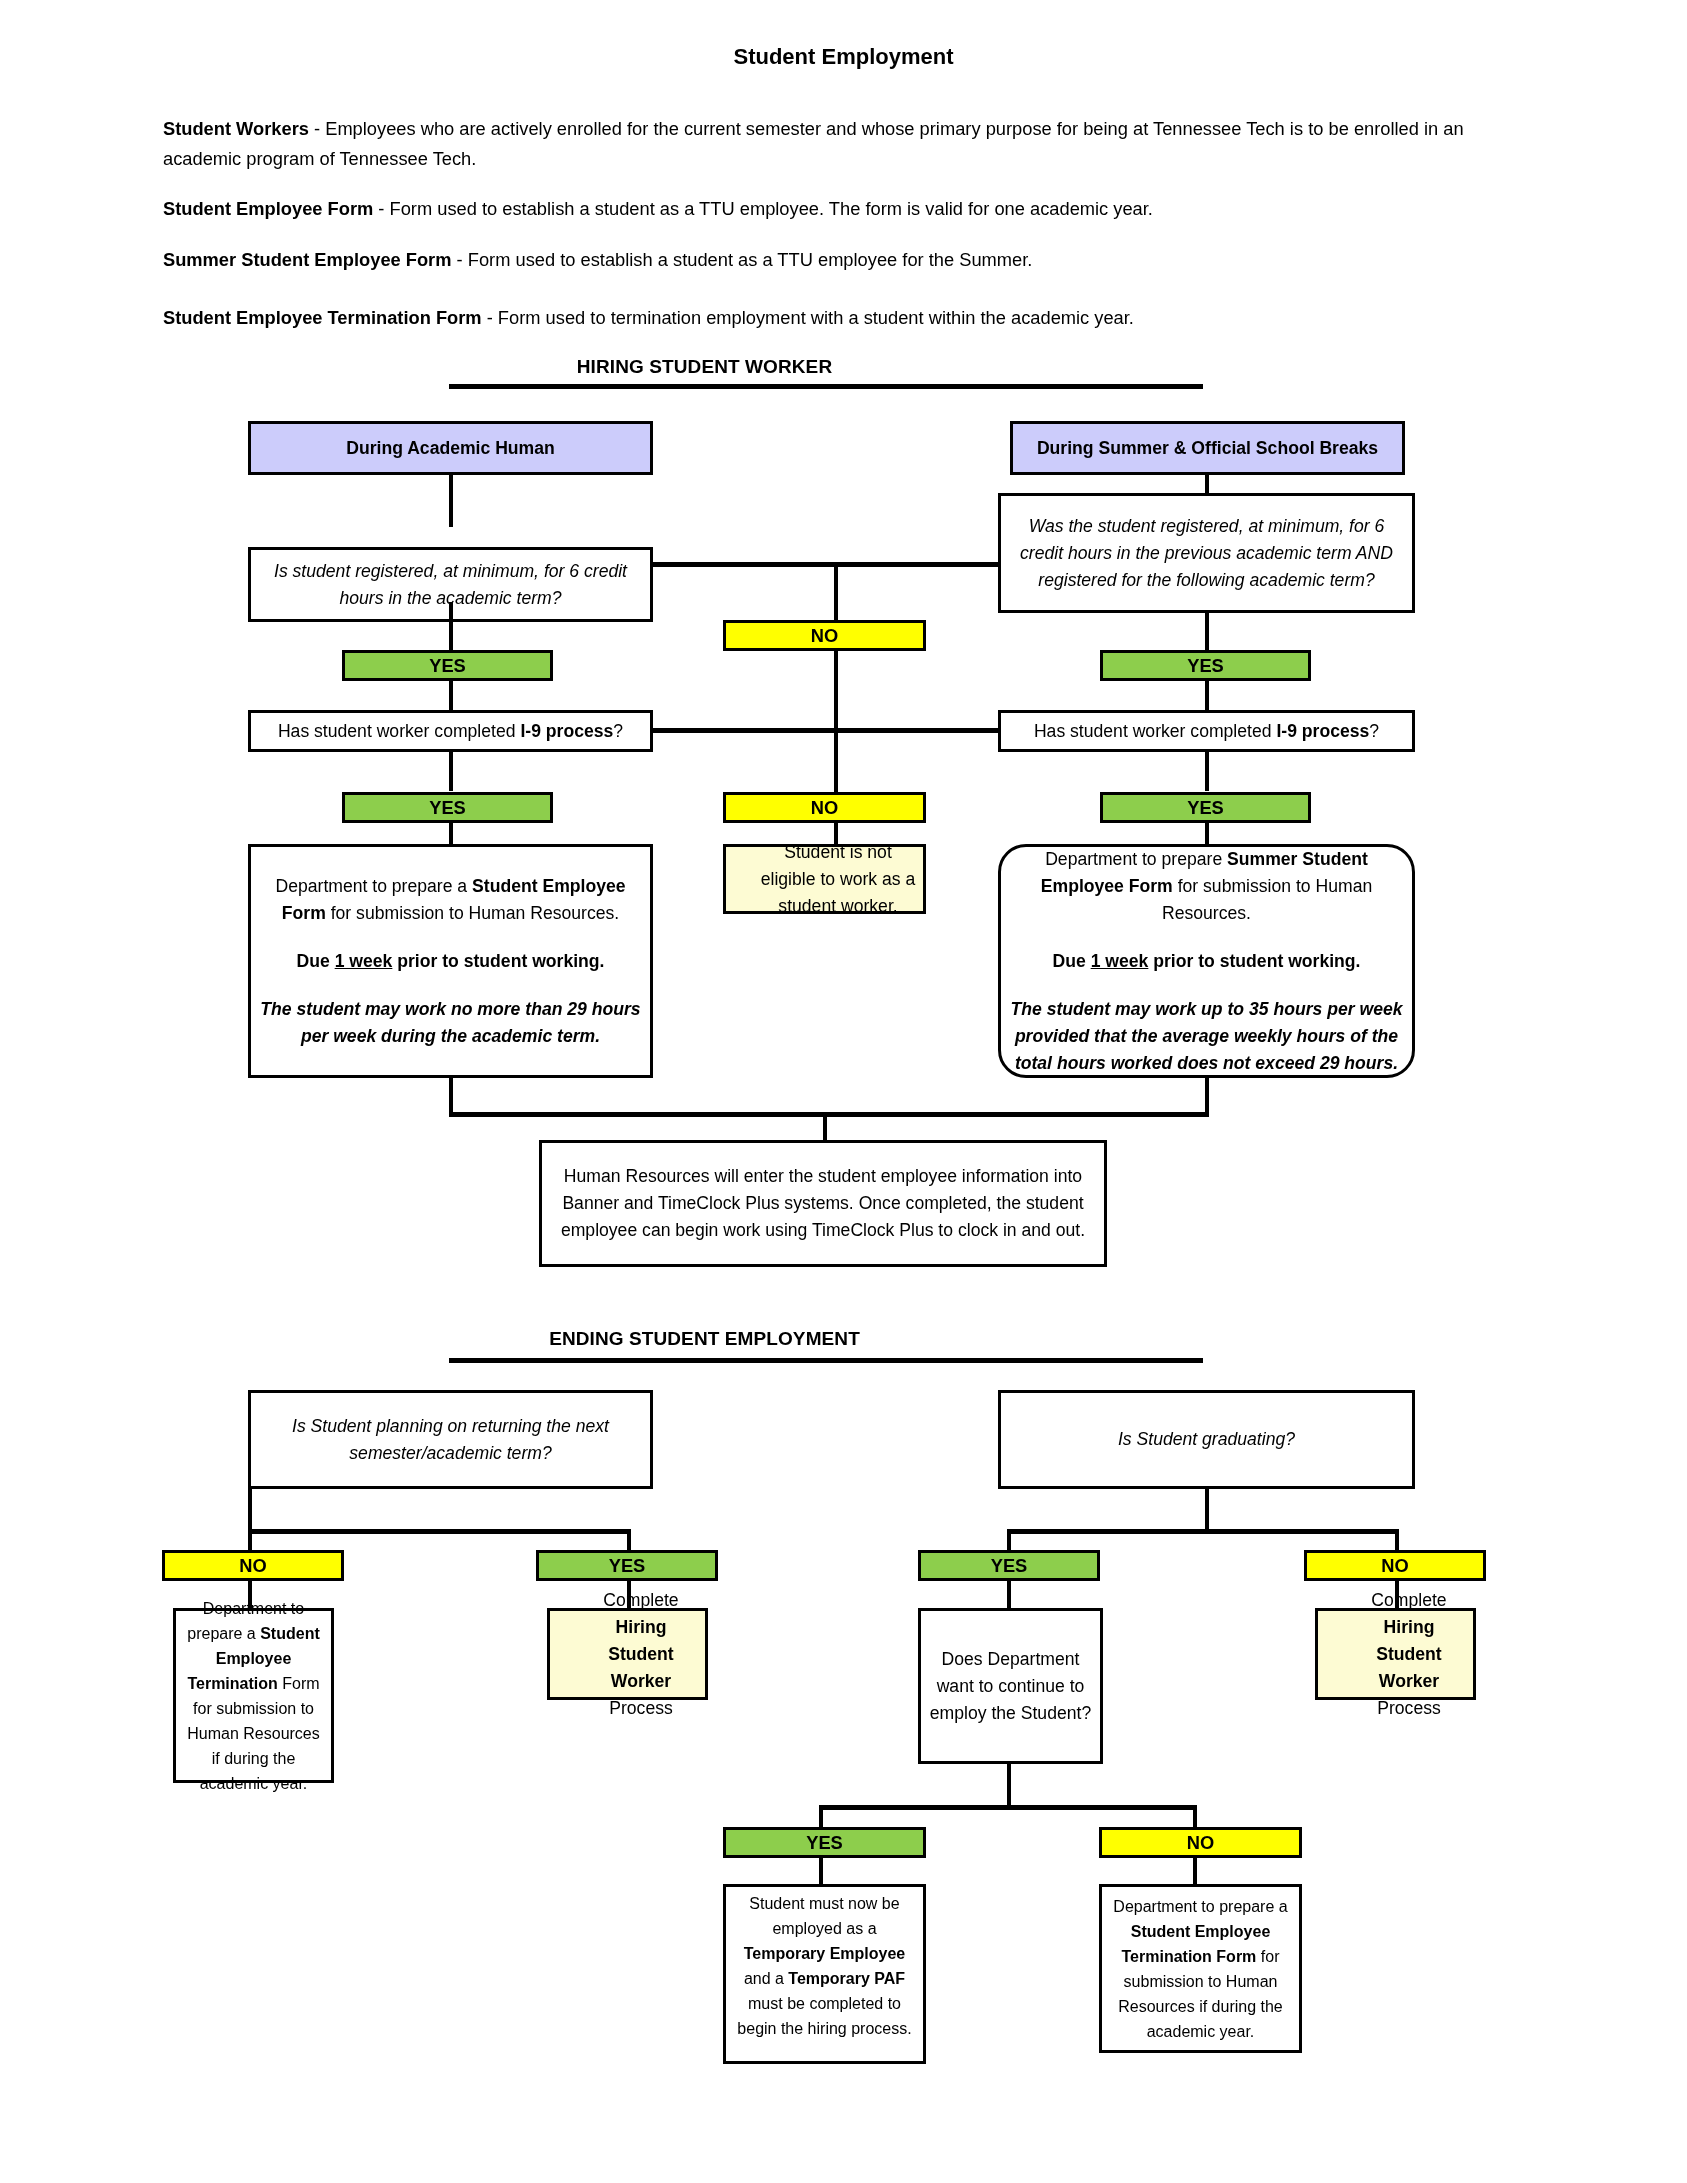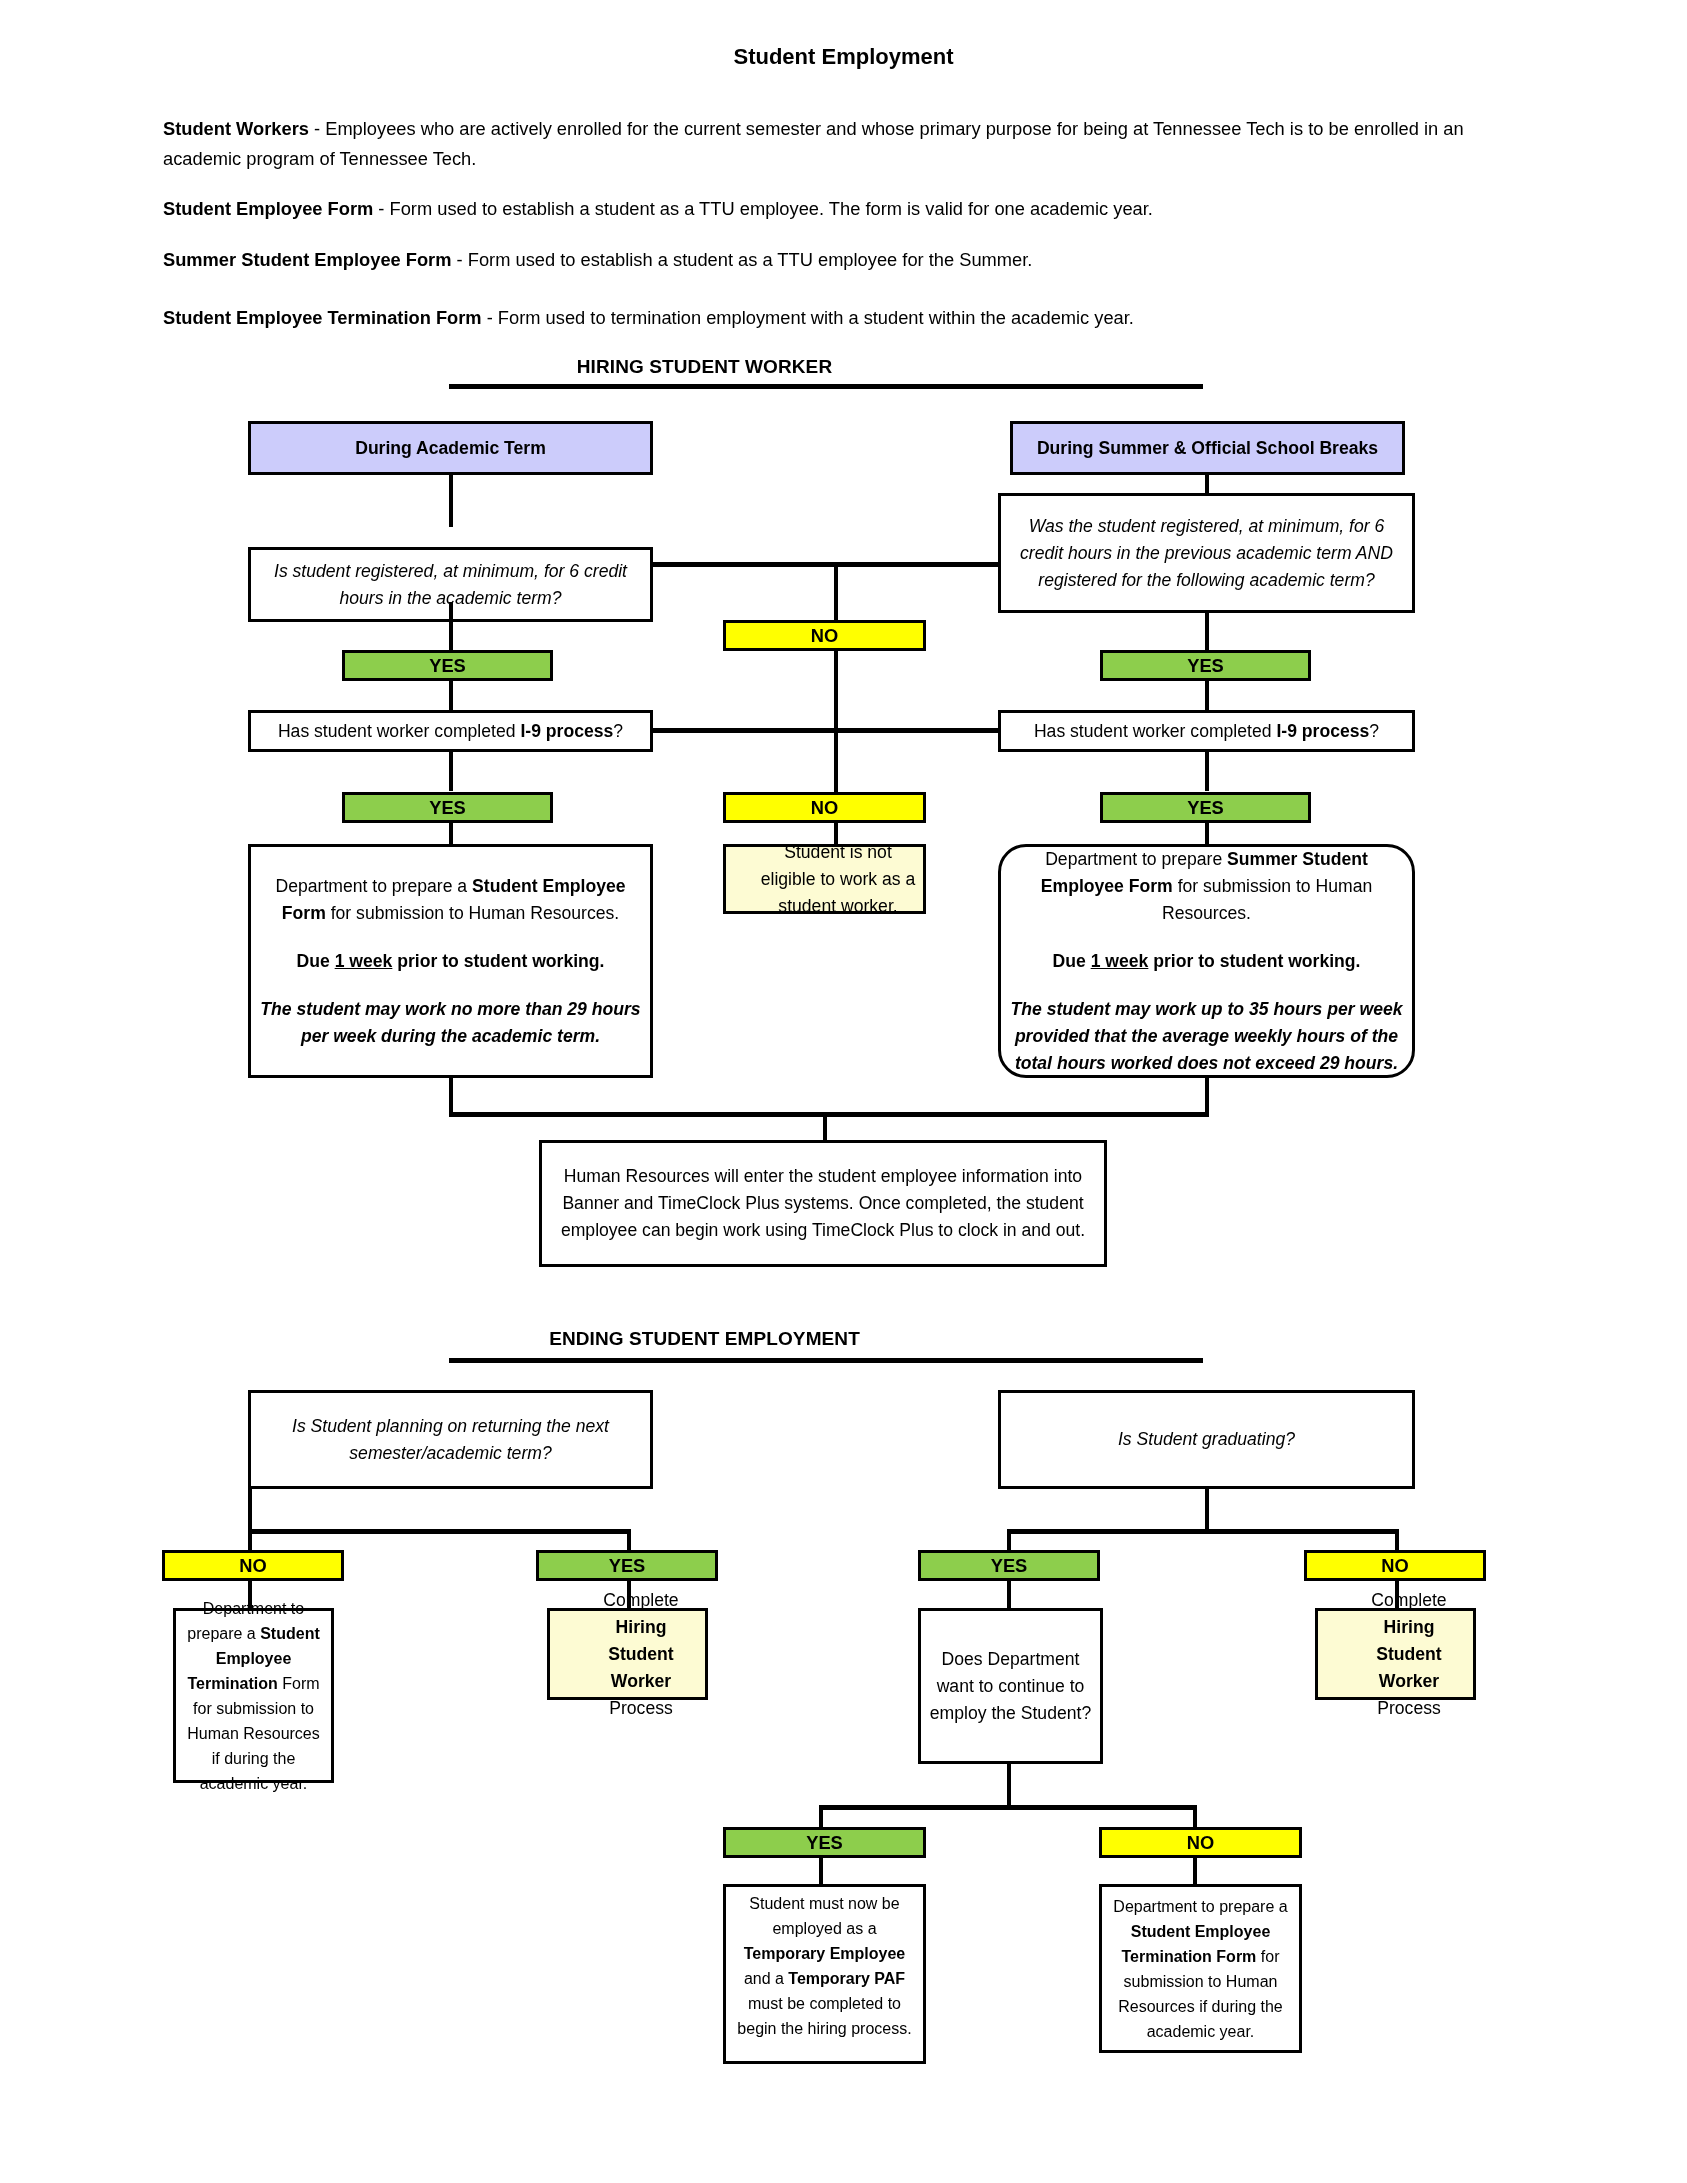--- a/index.html
+++ b/index.html
@@ -79,21 +79,21 @@
     <b>Summer Student Employee Form</b><span> - Form used to  establish a student as a TTU employee for the Summer.</span>
   </div>
   <div class="para" style="top:303px;">
     <b>Student Employee Termination Form</b><span> - Form used to termination employment with a student within the academic year.</span>
   </div>
 
   <div class="section-head" style="left:451px; top:356px; width:507px;">HIRING STUDENT WORKER</div>
   <div class="section-rule" style="left:449px; top:384px; width:754px;"></div>
 
   <div class="box lav" style="left:248px; top:421px; width:405px; height:54px;">
-    <span class="inner">During Academic Term</span>
+    <span class="inner">During Academic Human</span>
   </div>
   <div class="box lav" style="left:1010px; top:421px; width:395px; height:54px;">
     <span class="inner">During Summer &amp; Official School Breaks</span>
   </div>
 
   <div class="vline" style="left:449px; top:475px; height:52px;"></div>
   <div class="vline" style="left:1205px; top:475px; height:18.3px;"></div>
 
   <div class="box italic" style="left:248px; top:547px; width:405px; height:75px;">
     <span class="inner">Is student registered, at minimum, for 6 credit hours in the academic term?</span>

